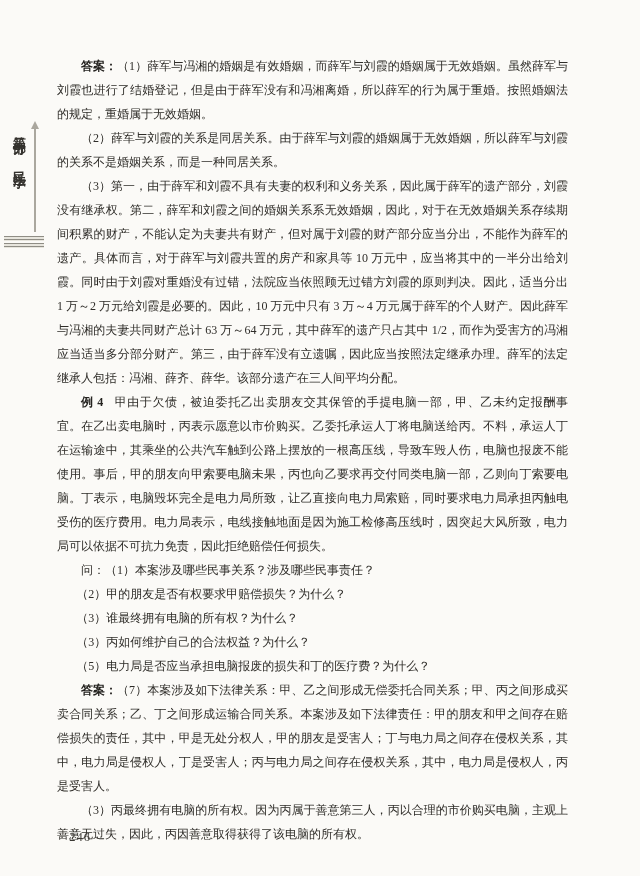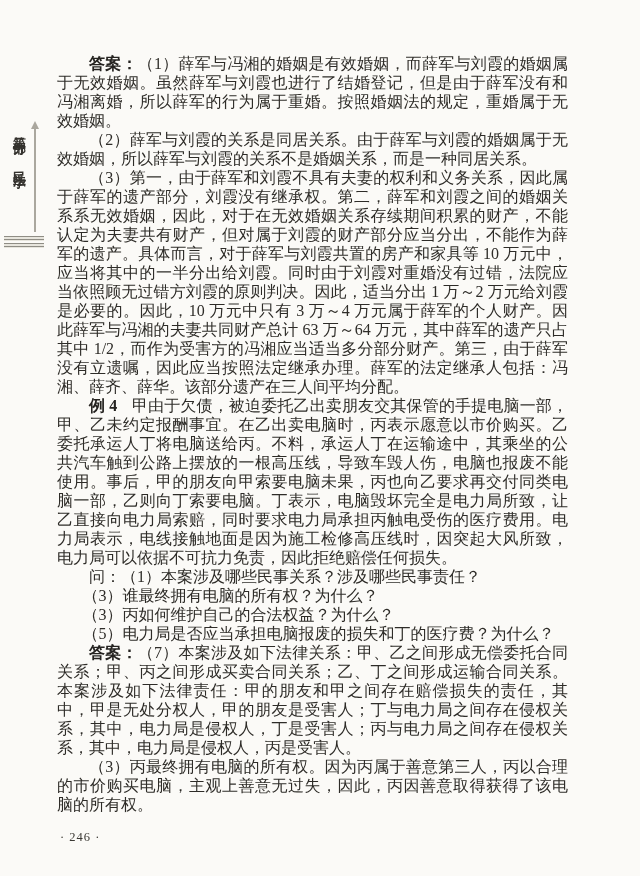--- a/index.html
+++ b/index.html
@@ -39,21 +39,21 @@
   }
   .side-hatch {
     position: absolute; left: -2px; top: 118px; width: 40px; height: 5px;
     background: repeating-linear-gradient(180deg, #8f8d85 0 1.4px, #e7e5dd 1.4px 3px);
   }
   .side-hatch.second { top: 125px; }
 
   
   .content {
     position: absolute; left: 57px; top: 54px; width: 511px;
-    font-size: 16px; line-height: 19px;
+    font-size: 12px; line-height: 24px;
     color: #2e2c28;
     text-align: justify;
   }
   .para { margin: 0; text-indent: 2em; }
   .q-item { margin: 0; text-indent: 1.6em; }
   .lbl { font-weight: 700; color: #252320; }
   .lbl-gap { padding-right: 0.9em; margin-top: 48px; }
 
   
   .footer {
@@ -80,20 +80,21 @@
 
   <main class="content">
 
     <p class="para"><b class="lbl">答案：</b><span>（1）薛军与冯湘的婚姻是有效婚姻，而薛军与刘霞的婚姻属于无效婚姻。虽然薛军与刘霞也进行了结婚登记，但是由于薛军没有和冯湘离婚，所以薛军的行为属于重婚。按照婚姻法的规定，重婚属于无效婚姻。</span></p>
     <p class="para">（2）薛军与刘霞的关系是同居关系。由于薛军与刘霞的婚姻属于无效婚姻，所以薛军与刘霞的关系不是婚姻关系，而是一种同居关系。</p>
     <p class="para">（3）第一，由于薛军和刘霞不具有夫妻的权利和义务关系，因此属于薛军的遗产部分，刘霞没有继承权。第二，薛军和刘霞之间的婚姻关系系无效婚姻，因此，对于在无效婚姻关系存续期间积累的财产，不能认定为夫妻共有财产，但对属于刘霞的财产部分应当分出，不能作为薛军的遗产。具体而言，对于薛军与刘霞共置的房产和家具等 10 万元中，应当将其中的一半分出给刘霞。同时由于刘霞对重婚没有过错，法院应当依照顾无过错方刘霞的原则判决。因此，适当分出 1 万～2 万元给刘霞是必要的。因此，10 万元中只有 3 万～4 万元属于薛军的个人财产。因此薛军与冯湘的夫妻共同财产总计 63 万～64 万元，其中薛军的遗产只占其中 1/2，而作为受害方的冯湘应当适当多分部分财产。第三，由于薛军没有立遗嘱，因此应当按照法定继承办理。薛军的法定继承人包括：冯湘、薛齐、薛华。该部分遗产在三人间平均分配。</p>
 
     <p class="para"><b class="lbl lbl-gap">例 4</b><span>甲由于欠债，被迫委托乙出卖朋友交其保管的手提电脑一部，甲、乙未约定报酬事宜。在乙出卖电脑时，丙表示愿意以市价购买。乙委托承运人丁将电脑送给丙。不料，承运人丁在运输途中，其乘坐的公共汽车触到公路上摆放的一根高压线，导致车毁人伤，电脑也报废不能使用。事后，甲的朋友向甲索要电脑未果，丙也向乙要求再交付同类电脑一部，乙则向丁索要电脑。丁表示，电脑毁坏完全是电力局所致，让乙直接向电力局索赔，同时要求电力局承担丙触电受伤的医疗费用。电力局表示，电线接触地面是因为施工检修高压线时，因突起大风所致，电力局可以依据不可抗力免责，因此拒绝赔偿任何损失。</span></p>
 
     <p class="para"><span>问：</span><span>（1）本案涉及哪些民事关系？涉及哪些民事责任？</span></p>
+    <p class="q-item">（2）甲的朋友是否有权要求甲赔偿损失？为什么？</p>
     <p class="q-item">（3）谁最终拥有电脑的所有权？为什么？</p>
     <p class="q-item">（3）丙如何维护自己的合法权益？为什么？</p>
     <p class="q-item">（5）电力局是否应当承担电脑报废的损失和丁的医疗费？为什么？</p>
 
     <p class="para"><b class="lbl">答案：</b><span>（7）本案涉及如下法律关系：甲、乙之间形成无偿委托合同关系；甲、丙之间形成买卖合同关系；乙、丁之间形成运输合同关系。本案涉及如下法律责任：甲的朋友和甲之间存在赔偿损失的责任，其中，甲是无处分权人，甲的朋友是受害人；丁与电力局之间存在侵权关系，其中，电力局是侵权人，丁是受害人；丙与电力局之间存在侵权关系，其中，电力局是侵权人，丙是受害人。</span></p>
     <p class="para">（3）丙最终拥有电脑的所有权。因为丙属于善意第三人，丙以合理的市价购买电脑，主观上善意无过失，因此，丙因善意取得获得了该电脑的所有权。</p>
 
   </main>
 
   <div class="footer">· 246 ·</div>

